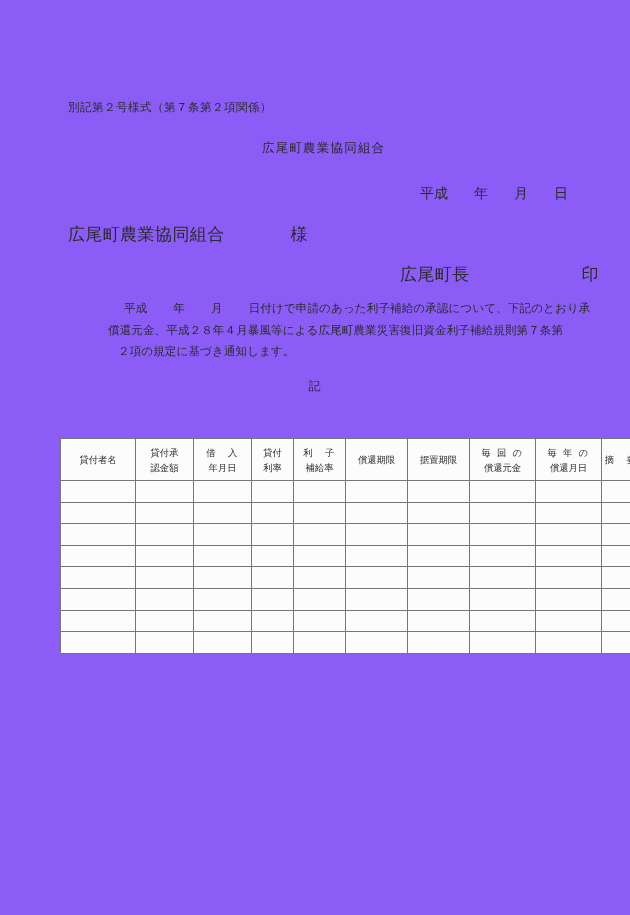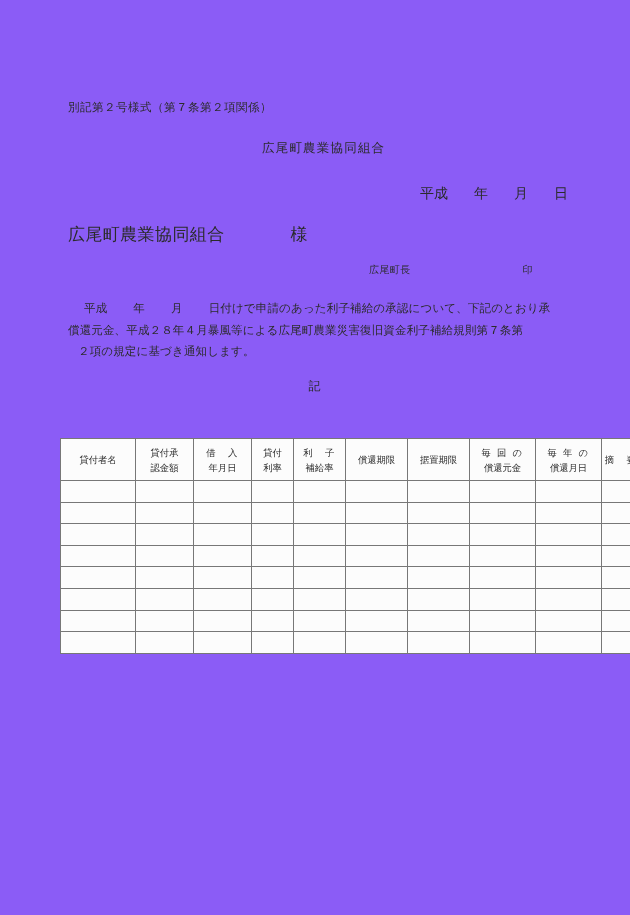--- a/index.html
+++ b/index.html
@@ -58,38 +58,38 @@
     left: 68px;
     top: 223px;
     font-size: 17px;
     letter-spacing: 0.4px;
     white-space: nowrap;
   }
   .addressee .sama-gap { display: inline-block; width: 66px; }
 
   .issuer {
     position: absolute;
-    left: 369px;
+    left: 400px;
     top: 263px;
-    font-size: 10px;
+    font-size: 17px;
     letter-spacing: 0.4px;
     white-space: nowrap;
   }
   .issuer .seal-gap { display: inline-block; width: 112px; }
 
   
   .body-block {
     position: absolute;
     left: 68px;
     top: 298px;
     width: 514px;
     font-size: 11.5px;
     line-height: 21.5px;
   }
-  .body-line { white-space: nowrap; letter-spacing: 0.15px; }
+  .body-line { white-space: nowrap; letter-spacing: 0.15px; margin-left: 40px; }
   .body-line.l1 { padding-left: 16px; }
   .body-line.l3 { padding-left: 10px; }
   .body-line .gap { display: inline-block; width: 26px; }
 
   .ki-mark {
     position: absolute;
     left: 0;
     top: 378px;
     width: 630px;
     text-align: center;

